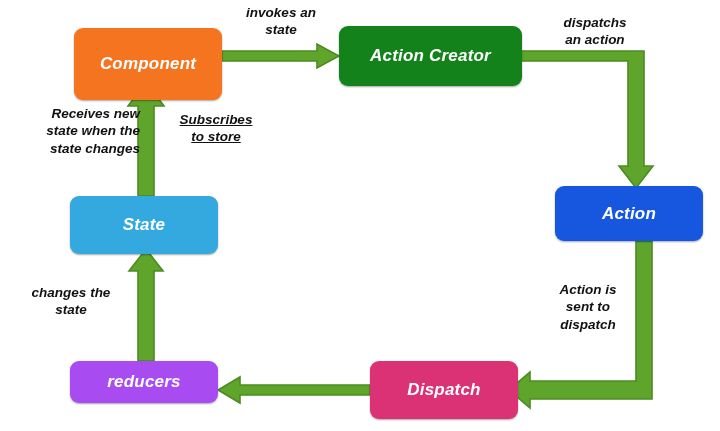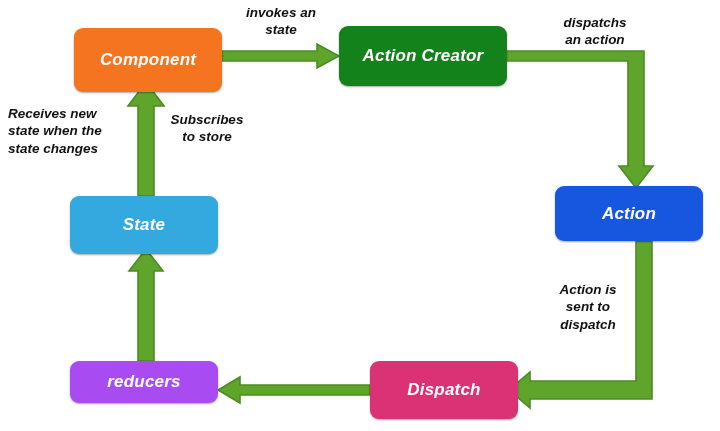--- a/index.html
+++ b/index.html
@@ -26,41 +26,41 @@
     box-sizing: border-box;
     color: #ffffff;
     font-weight: bold;
     font-style: italic;
     font-size: 17px;
     letter-spacing: 0.2px;
     text-align: center;
     box-shadow: 0 1px 2px rgba(0,0,0,0.35);
     z-index: 5;
   }
-  .node-component { left: 74px;  top: 28px;  width: 148px; height: 64px; background: #F4741F; }
-  .node-action-creator { left: 339px; top: 26px;  width: 168px; height: 60px; background: #14821B; }
+  .node-component { left: 74px;  top: 28px;  width: 148px; height: 72px; background: #F4741F; }
+  .node-action-creator { left: 339px; top: 26px;  width: 183px; height: 60px; background: #14821B; }
   .node-action { left: 555px; top: 186px; width: 148px; height: 55px; background: #1757E0; }
   .node-dispatch { left: 370px; top: 361px; width: 148px; height: 58px; background: #DA3274; }
   .node-reducers { left: 70px;  top: 361px; width: 148px; height: 42px; background: #A84BF0; }
 
   .edge-label {
     position: absolute;
     font-weight: bold;
     font-style: italic;
     font-size: 13.5px;
     line-height: 1.28;
     color: #111111;
     text-align: center;
     white-space: pre-line;
     z-index: 4;
   }
   .lbl-invokes     { left: 222px; top: 4px;   width: 118px; }
   .lbl-dispatchs   { left: 540px; top: 14px;  width: 110px; }
-  .lbl-receives    { left: 8px;   top: 105px; width: 132px; text-align: left; }
-  .lbl-subscribes  { left: 155px; top: 111px; width: 104px; }
+  .lbl-receives    { left: 8px;   top: 105px; width: 132px; text-align: right; }
+  .lbl-subscribes  { left: 164px; top: 111px; width: 104px; text-decoration: underline; }
   .lbl-action-sent { left: 540px; top: 281px; width: 96px; }
   .lbl-changes     { left: 10px;  top: 284px; width: 122px; }
 
   #edge-layer {
     position: absolute;
     left: 0;
     top: 0;
     width: 720px;
     height: 431px;
     z-index: 2;
@@ -118,20 +118,22 @@
   <div class="edge-label lbl-invokes">invokes an
 state</div>
 
   <div class="edge-label lbl-dispatchs">dispatchs
 an action</div>
 
   <div class="edge-label lbl-action-sent">Action is
 sent to
 dispatch</div>
 
+  <div class="edge-label lbl-changes">changes the
+state</div>
 
   <div class="edge-label lbl-subscribes">Subscribes
 to store</div>
 
   <div class="edge-label lbl-receives">Receives new
 state when the
 state changes</div>
 
 </div>
 

